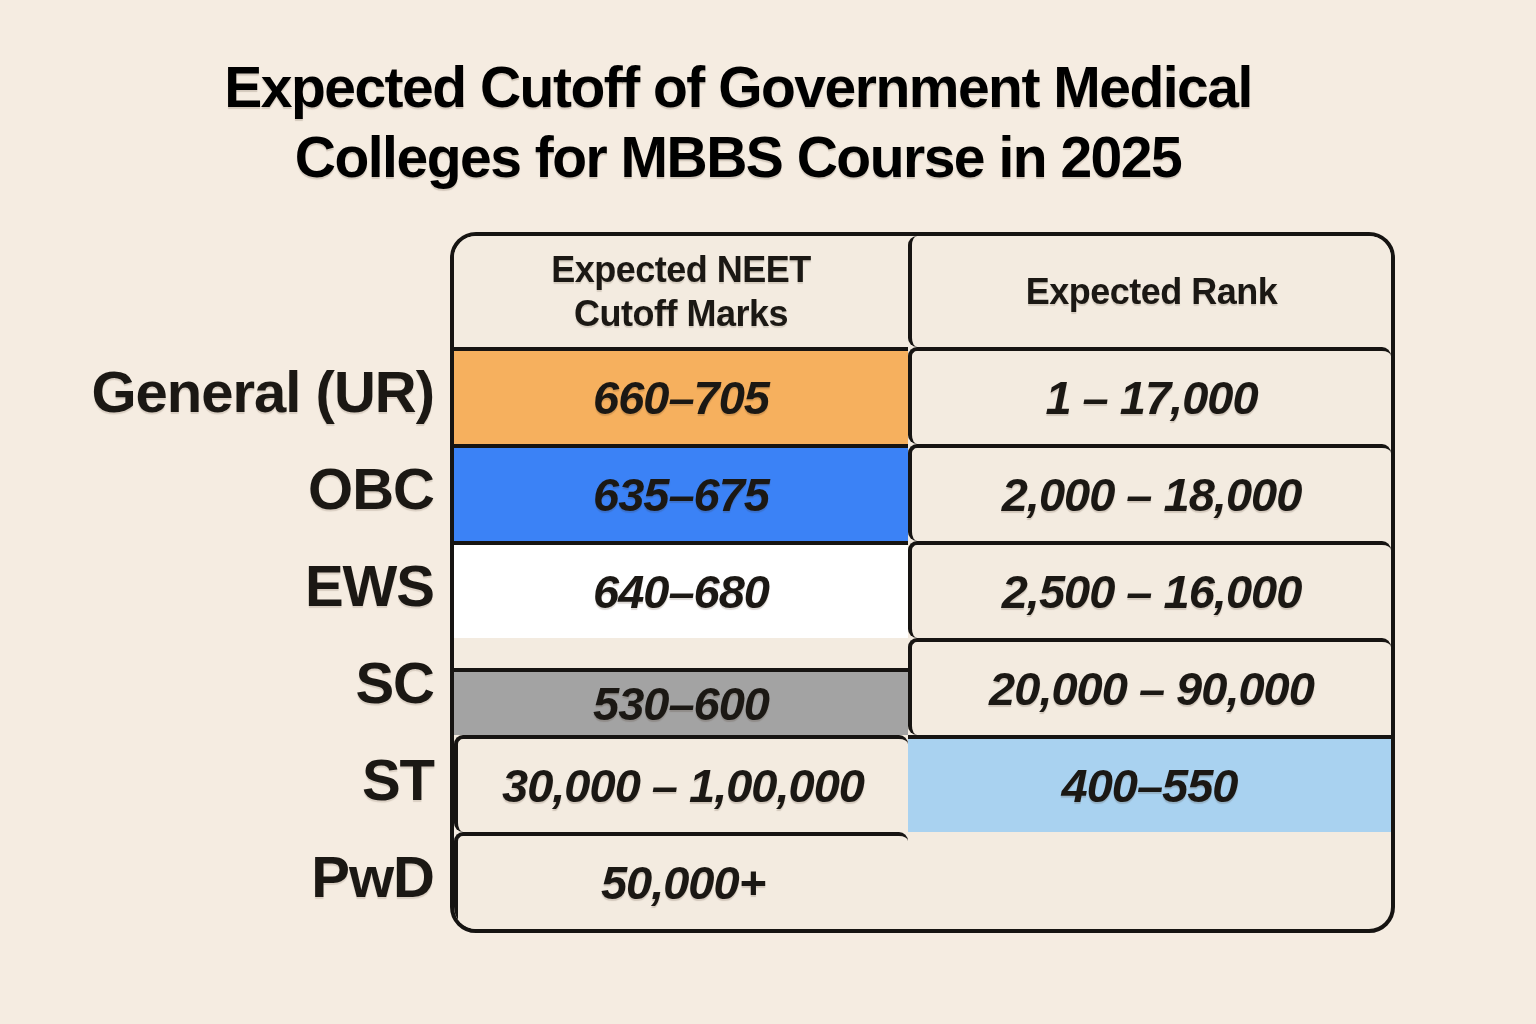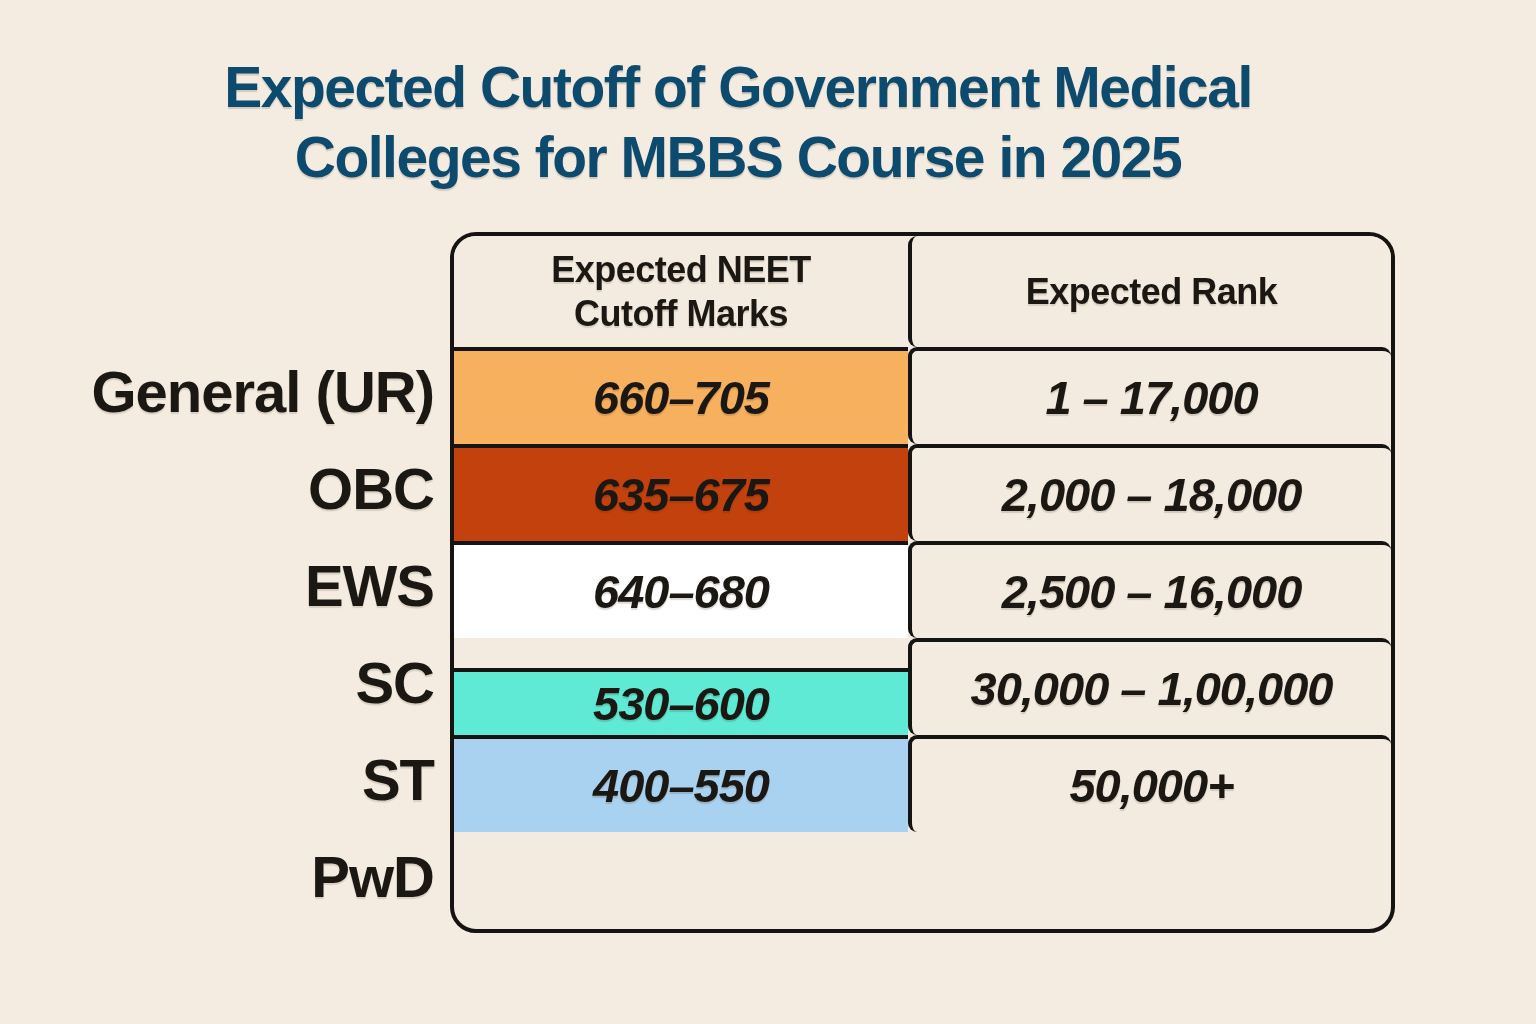--- a/index.html
+++ b/index.html
@@ -13,21 +13,21 @@
   .title {
     position: absolute;
     top: 52px;
     left: 0;
     right: 60px;
     text-align: center;
     font-size: 57px;
     line-height: 70px;
     font-weight: 700;
     letter-spacing: -1.5px;
-    color: #0c4a6e;
+    color: #000000;
     text-shadow: 0 2px 1px rgba(60, 40, 20, 0.18);
   }
   .content {
     position: absolute;
     left: 130px;
     top: 232px;
     display: flex;
     align-items: flex-start;
   }
   .labels-col {
@@ -103,27 +103,28 @@
   </div>
 
   <div class="cutoff-table">
 
     <div class="cell th">Expected NEET Cutoff Marks</div>
     <div class="cell th col-right">Expected Rank</div>
 
     <div class="cell td row-sep" style="background-color: rgb(246, 176, 94);">660–705</div>
     <div class="cell td row-sep col-right">1 – 17,000</div>
 
-    <div class="cell td row-sep" style="background-color: #c2410c;">635–675</div>
+    <div class="cell td row-sep" style="background-color: #3b82f6;">635–675</div>
     <div class="cell td row-sep col-right">2,000 – 18,000</div>
 
     <div class="cell td row-sep" style="background-color: #ffffff;">640–680</div>
     <div class="cell td row-sep col-right">2,500 – 16,000</div>
 
-    <div class="cell td row-sep" style="background-color: #5eead4; margin-top: 30px;">530–600</div>
+    <div class="cell td row-sep" style="background-color: #a3a3a3; margin-top: 30px;">530–600</div>
+    <div class="cell td row-sep col-right">20,000 – 90,000</div>
 
     <div class="cell td row-sep col-right">30,000 – 1,00,000</div>
 
     <div class="cell td row-sep" style="background-color: rgb(169, 210, 240);">400–550</div>
     <div class="cell td row-sep col-right">50,000+</div>
   </div>
 
 </div>
 
 </body></html>

